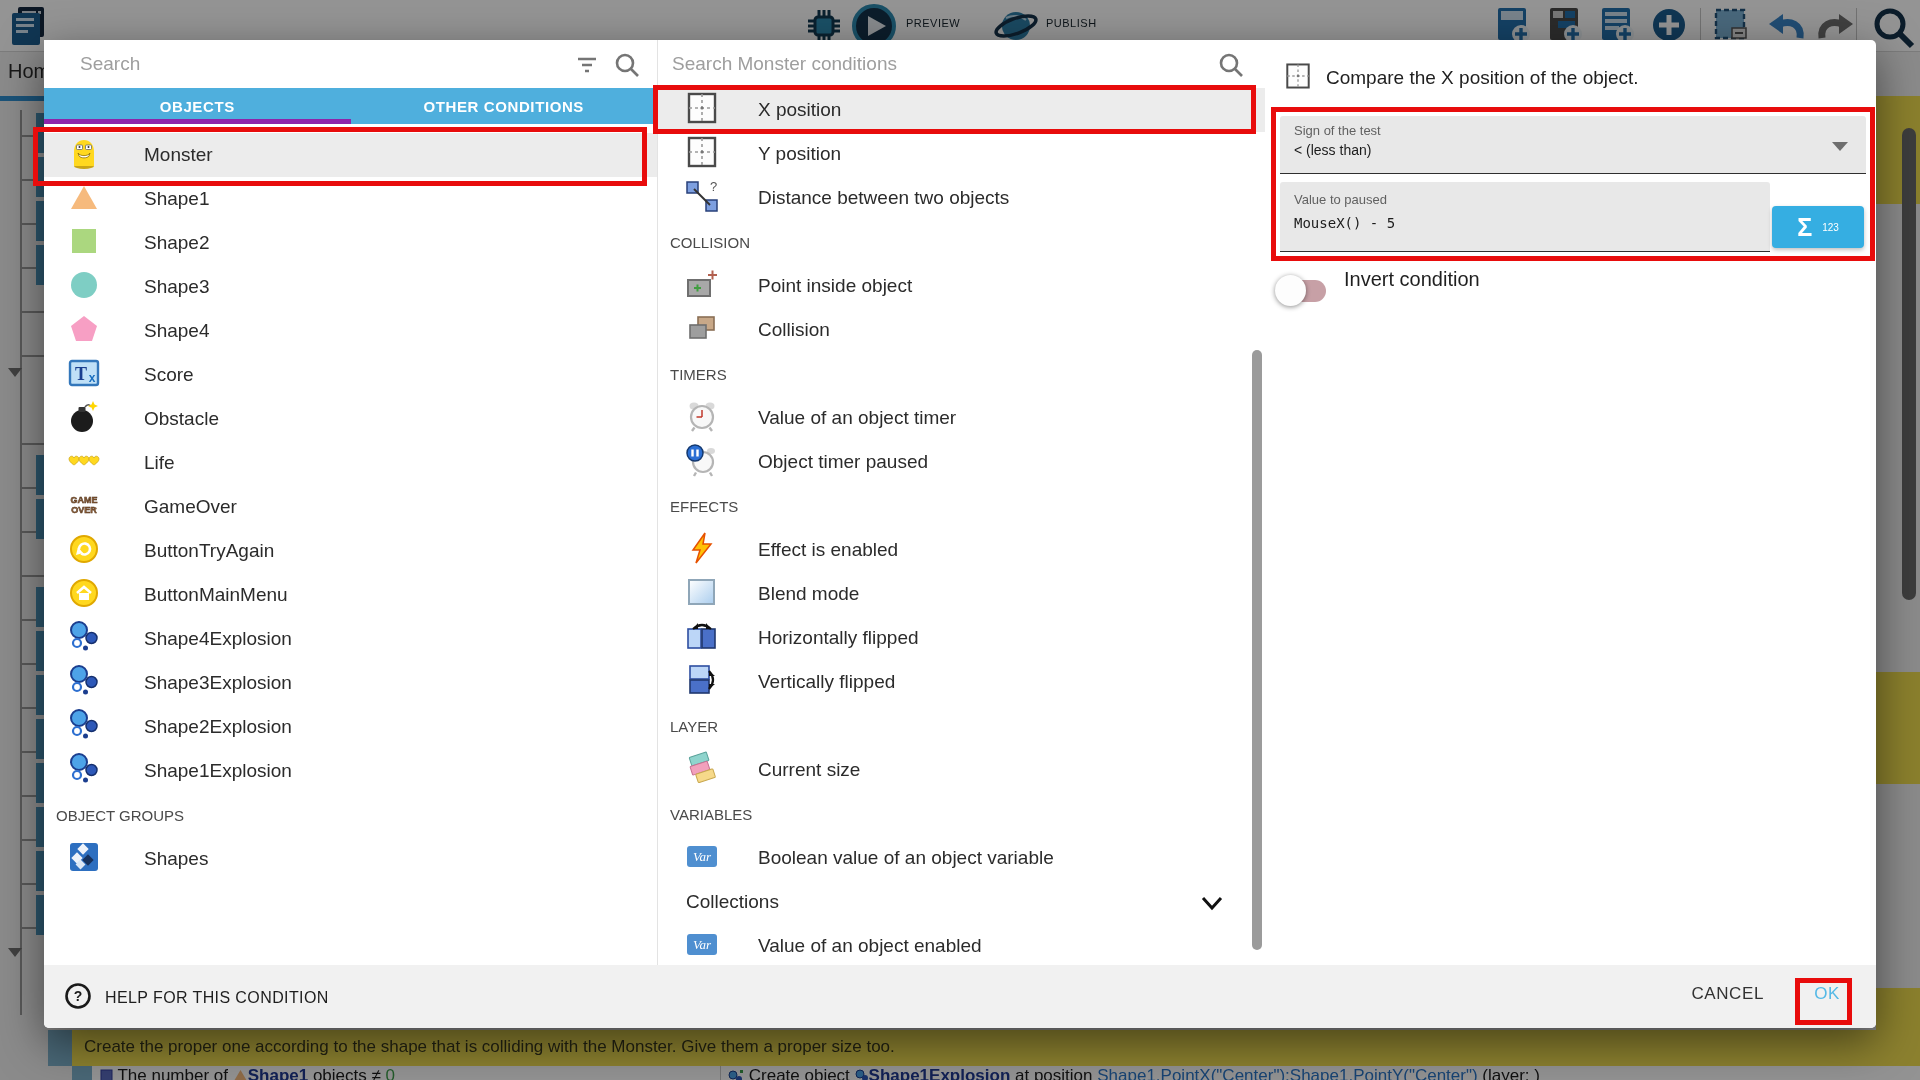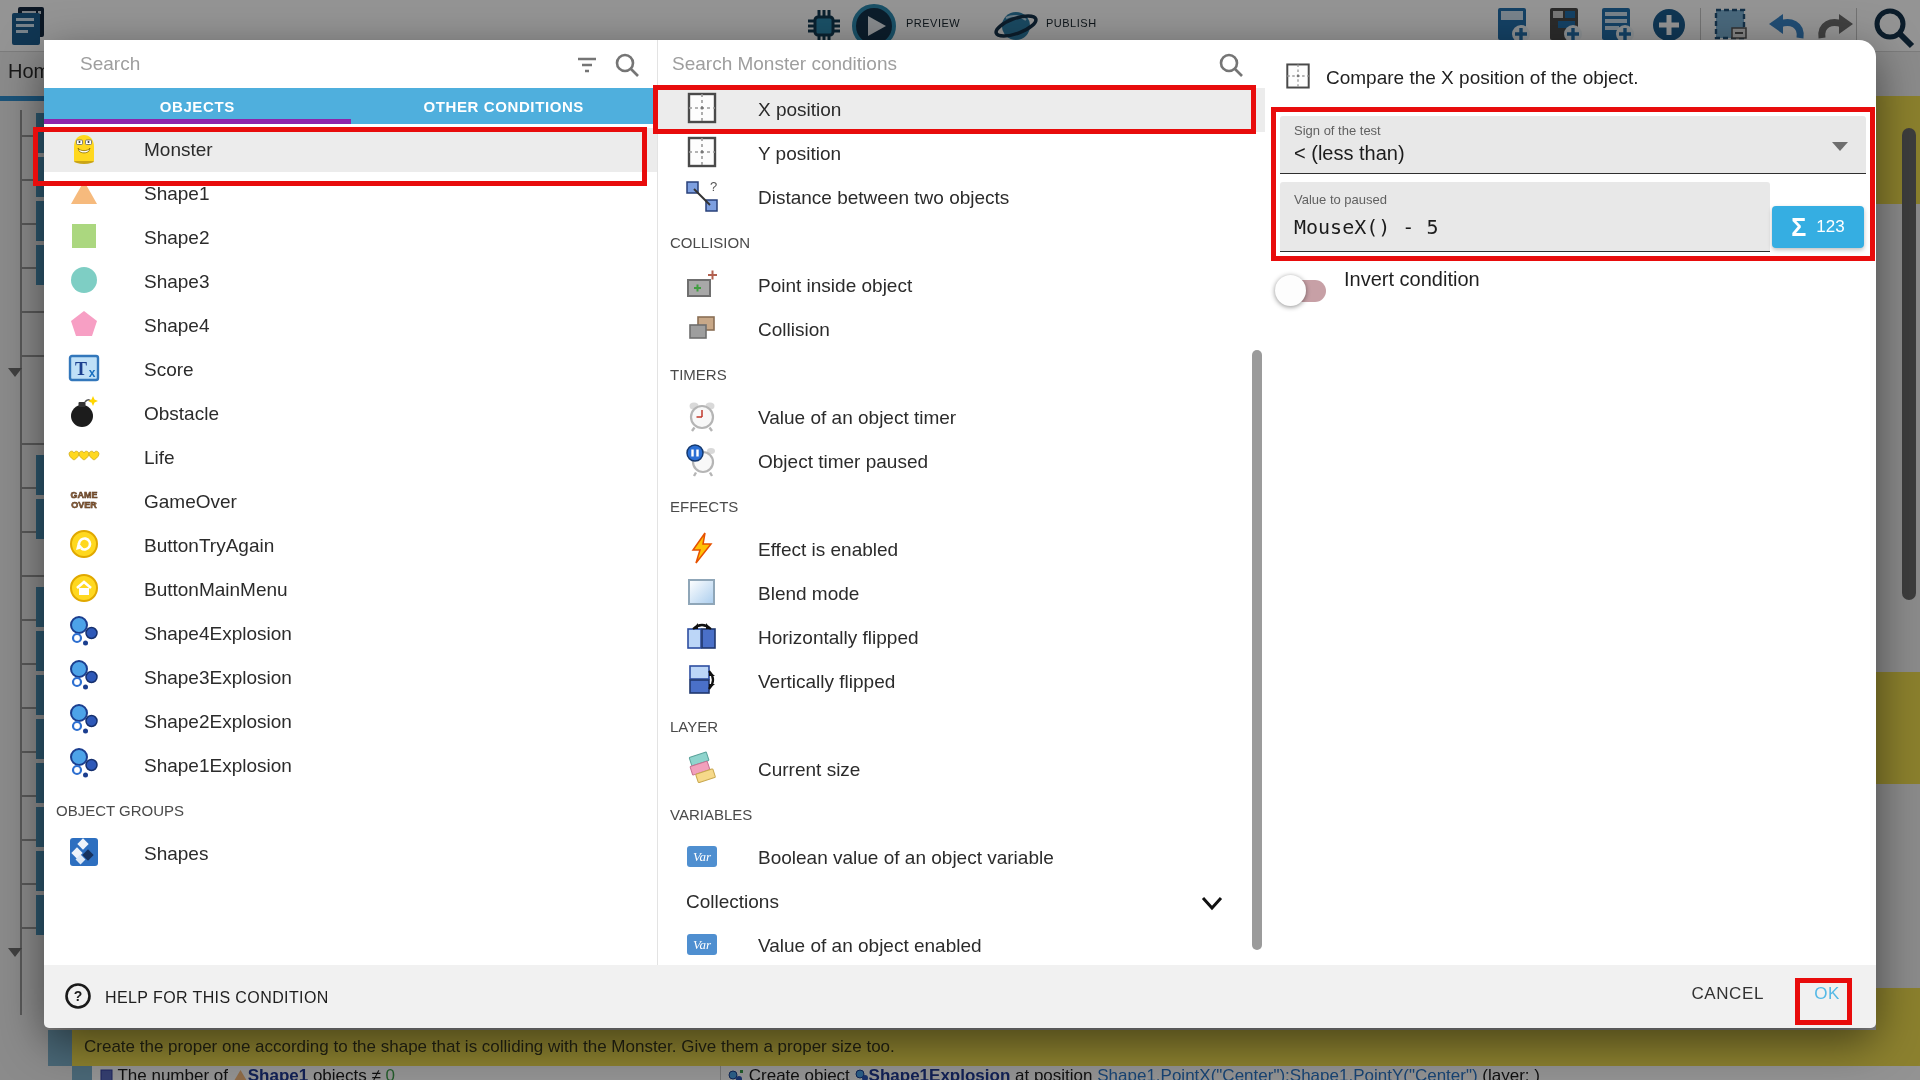--- a/index.html
+++ b/index.html
@@ -27,62 +27,62 @@
   .event-tab{position:absolute;left:72px;top:1066px;width:20px;height:14px;background:#7fb2cc}
   .event-text{position:absolute;top:1066px;font-size:17px;white-space:nowrap;color:#1c1c1c}
   .event-divider{position:absolute;left:720px;top:1066px;width:1px;height:14px;background:#c9c9c9}
   .obj-bold{font-weight:bold;color:#1f3a93}
   .expr{color:#2a76c8}
   .grn{color:#3d9e4a}
   .sep{position:absolute;top:8px;width:1px;height:34px;background:#c4c4c4}
   #dimmer{position:absolute;inset:0;background:rgba(0,0,0,.42);z-index:2}
 
   
-  #dialog{position:absolute;left:44px;top:40px;width:1832px;height:988px;background:#fff;border-radius:17px;
+  #dialog{position:absolute;left:44px;top:40px;width:1832px;height:988px;background:#fff;border-radius:5px;
           box-shadow:0 14px 45px rgba(0,0,0,.5);z-index:10}
   .panel{position:absolute;top:0}
   #objects-panel{left:0;width:613px;height:925px;overflow:hidden}
   #conditions-panel{left:613px;width:608px;height:925px;overflow:hidden;border-left:1px solid #e3e3e3}
   #detail-panel{left:1221px;width:611px;height:925px}
 
   .search-row{position:absolute;left:0;top:0;width:100%;height:48px;background:#fff}
   .search-row input{width:100%;height:48px;border:none;outline:none;font-size:19px;color:#424242;background:transparent;font-family:"Liberation Sans",sans-serif}
   .search-row input::placeholder{color:#9e9e9e}
   .sr-icon{position:absolute;top:11px}
 
   .tabbar{position:absolute;left:0;top:48px;width:100%;height:36px;background:#4FAFDD;display:flex}
   .tab{flex:1;display:flex;align-items:center;justify-content:center;color:#fff;font-size:15px;font-weight:bold;letter-spacing:.6px;position:relative;cursor:pointer}
   .tab .underline{position:absolute;left:0;bottom:0;width:100%;height:5px;background:#8E24AA}
 
   .list{position:absolute;left:0;width:100%}
-  #object-list{top:80px;padding-top:8px}
+  #object-list{top:92px;padding-top:1px}
   #condition-list{top:48px}
   .lrow{position:relative;height:44px;display:flex;align-items:center}
   .lrow.selected{background:#ececec}
   .lrow .ic{width:56px;margin-left:12px;display:flex;align-items:center;justify-content:center;flex:none}
   #condition-list .lrow .ic{margin-left:16px}
   .lrow .lbl{font-size:19px;color:#2b2b2b;margin-left:32px;white-space:nowrap}
   #condition-list .lrow .lbl{margin-left:28px}
   .lrow.no-icon .lbl{margin-left:23px}
   .sec-hdr{height:44px;display:flex;align-items:center;padding-left:12px;font-size:15px;color:#4a4a4a}
   .chev{position:absolute;right:40px;top:10px}
   .scroll-thumb{position:absolute;left:1208px;top:310px;width:10px;height:600px;border-radius:5px;background:#9b9b9b;z-index:3}
 
   
   .detail-title{position:absolute;left:19px;top:22px;display:flex;align-items:center}
   .detail-title .t{font-size:19px;color:#1f1f1f;margin-left:14px}
   .field{position:absolute;background:#e8e8e8;border-bottom:1px solid #2f2f2f;border-radius:3px 3px 0 0}
   .field .flabel{position:absolute;left:14px;font-size:13px;color:#616161}
-  .field .fvalue{position:absolute;left:14px;font-size:20px;color:#1c1c1c;white-space:nowrap}
+  .field .fvalue{position:absolute;left:14px;font-size:14px;color:#1c1c1c;white-space:nowrap}
   .mono{font-family:"DejaVu Sans Mono",monospace}
   .caret{position:absolute;right:18px;top:26px;width:0;height:0;border-left:8px solid transparent;border-right:8px solid transparent;border-top:9px solid #6e6e6e}
   .sigma-btn{position:absolute;left:1728px;top:166px;width:92px;height:42px;background:#35AEE2;border-radius:4px;
              display:flex;align-items:center;justify-content:center;color:#fff;box-shadow:0 2px 4px rgba(0,0,0,.25);cursor:pointer}
   .sigma-btn .sg{font-size:25px;font-weight:bold}
-  .sigma-btn .dg{font-size:17px;margin-left:10px}
+  .sigma-btn .dg{font-size:10px;margin-left:10px}
   .toggle{position:absolute;left:1236px;top:240px;width:46px;height:22px;border-radius:11px;background:#c7a0a6;cursor:pointer}
   .toggle .knob{position:absolute;left:-5px;top:-5px;width:31px;height:31px;border-radius:50%;background:#fdfdfd;box-shadow:0 1px 5px rgba(0,0,0,.45)}
   .invert-lbl{position:absolute;left:1300px;top:228px;font-size:20px;color:#1f1f1f}
 
   
   #footer{position:absolute;left:0;bottom:0;width:1832px;height:63px;background:#f1f1f1;border-radius:0 0 5px 5px}
   .help{position:absolute;left:20px;top:17px;display:flex;align-items:center;cursor:pointer}
   .help .t{font-size:16px;letter-spacing:.4px;color:#1e1e1e;margin-left:13px}
   .fbtn{position:absolute;top:19px;font-size:17px;letter-spacing:.6px;cursor:pointer}
   #cancel-btn{right:112px;color:#333}

